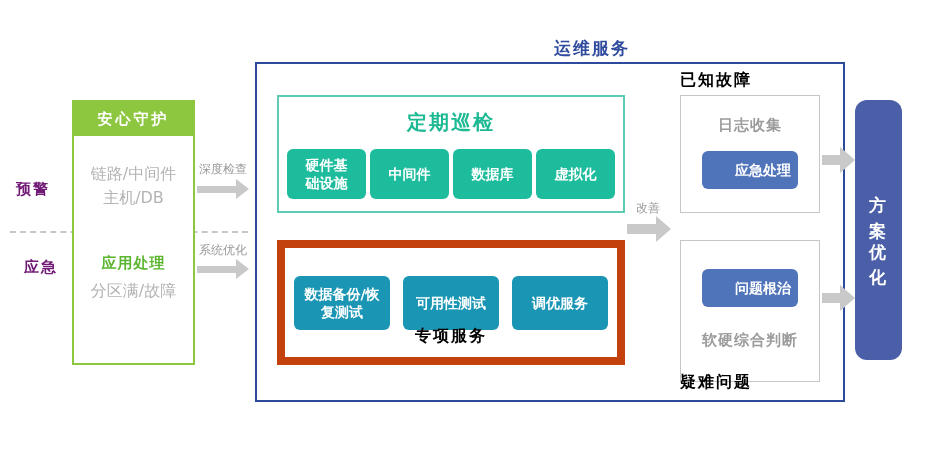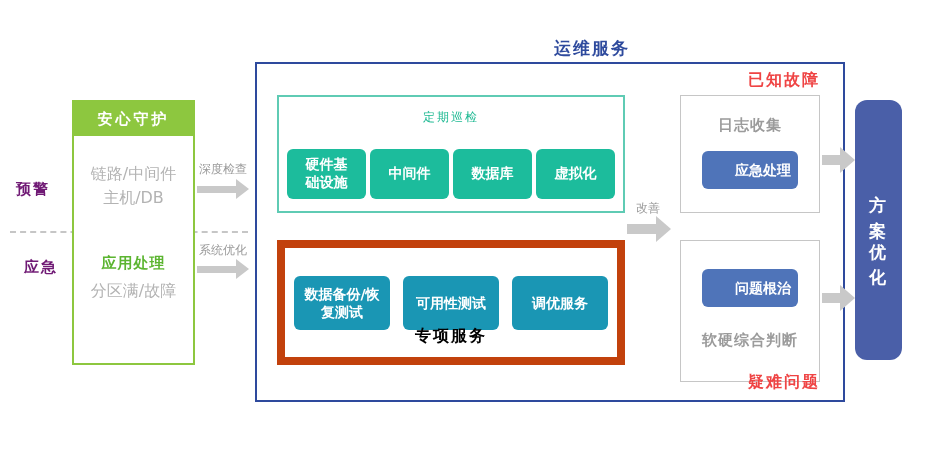--- a/index.html
+++ b/index.html
@@ -26,33 +26,33 @@
   .arrow-head { width:0; height:0; border-left:13px solid #c9c9c9; border-top:10px solid transparent; border-bottom:10px solid transparent; }
   .arrow-lg .arrow-bar { height:10px; }
   .arrow-lg .arrow-head { border-left-width:15px; border-top-width:13px; border-bottom-width:13px; }
 
   
   .main-box { position:absolute; left:255px; top:62px; width:590px; height:340px; border:2px solid #2e4a9d; background:#ffffff; z-index:1; }
   .main-title { position:absolute; left:492px; top:37px; width:200px; text-align:center; color:#2e4a9d; font-size:17px; font-weight:bold; letter-spacing:2px; z-index:2; }
 
   
   .inspect-box { position:absolute; left:277px; top:95px; width:348px; height:118px; border:2px solid #5fcbb4; background:#ffffff; z-index:2; }
-  .inspect-title { margin-top:12px; text-align:center; color:#1db992; font-size:12px; font-weight:normal; letter-spacing:2px; }
-  .inspect-row { position:absolute; left:0; top:52px; width:100%; display:flex; gap:4px; padding:0 8px;font-family:Liberation Serif, serif; }
+  .inspect-title { margin-top:12px; text-align:center; color:#1db992; font-size:20px; font-weight:bold; letter-spacing:2px; }
+  .inspect-row { position:absolute; left:0; top:52px; width:100%; display:flex; gap:4px; padding:0 8px; }
   .node { border-radius:6px; color:#ffffff; font-weight:bold; font-size:14px; display:flex; align-items:center; justify-content:center; text-align:center; line-height:1.3;padding-left:26px; }
   .node-green { background:#1cbc9c; flex:1; height:50px; padding:0 14px; }
 
   
   .special-box { position:absolute; left:277px; top:240px; width:348px; height:125px; border:8px solid #c2410c; background:#ffffff; z-index:2; }
   .special-row { position:absolute; left:0; top:28px; width:100%; display:flex; justify-content:space-between; padding:0 9px; }
   .node-teal { background:#1a96b4; width:96px; height:54px; padding:0 10px; }
   .special-title { position:absolute; bottom:10px; left:0; width:100%; text-align:center; color:#000000; font-size:16px; font-weight:bold; letter-spacing:2px; }
 
   
-  .side-title { position:absolute; width:140px; text-align:right; color:#ef4444; font-size:16px; font-weight:bold; letter-spacing:2px; z-index:2; }
+  .side-title { position:absolute; width:140px; text-align:left; color:#000000; font-size:16px; font-weight:bold; letter-spacing:2px; z-index:2; }
   .gray-box { position:absolute; left:680px; width:140px; border:1px solid #c6c6c6; background:#ffffff; z-index:2; }
   .gray-box-top { top:95px; height:118px; }
   .gray-box-bottom { top:240px; height:142px; }
   .gray-label { text-align:center; color:#9b9b9b; font-weight:bold; font-size:15px; letter-spacing:1px; }
   .gray-label-top { margin-top:20px; }
   .gray-label-bottom { margin-top:24px; }
   .node-blue { background:#4f74b9; width:96px; height:38px; margin:0 auto; font-size:14px; }
   .node-blue-top { margin-top:16px; }
   .node-blue-bottom { margin-top:28px; }
 

